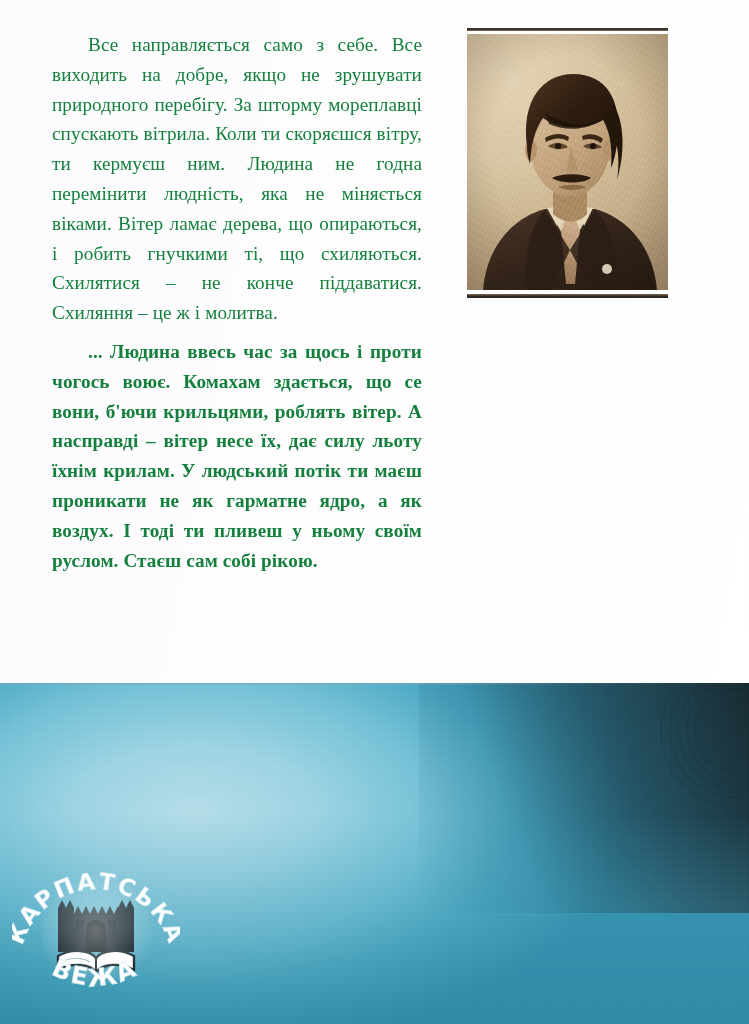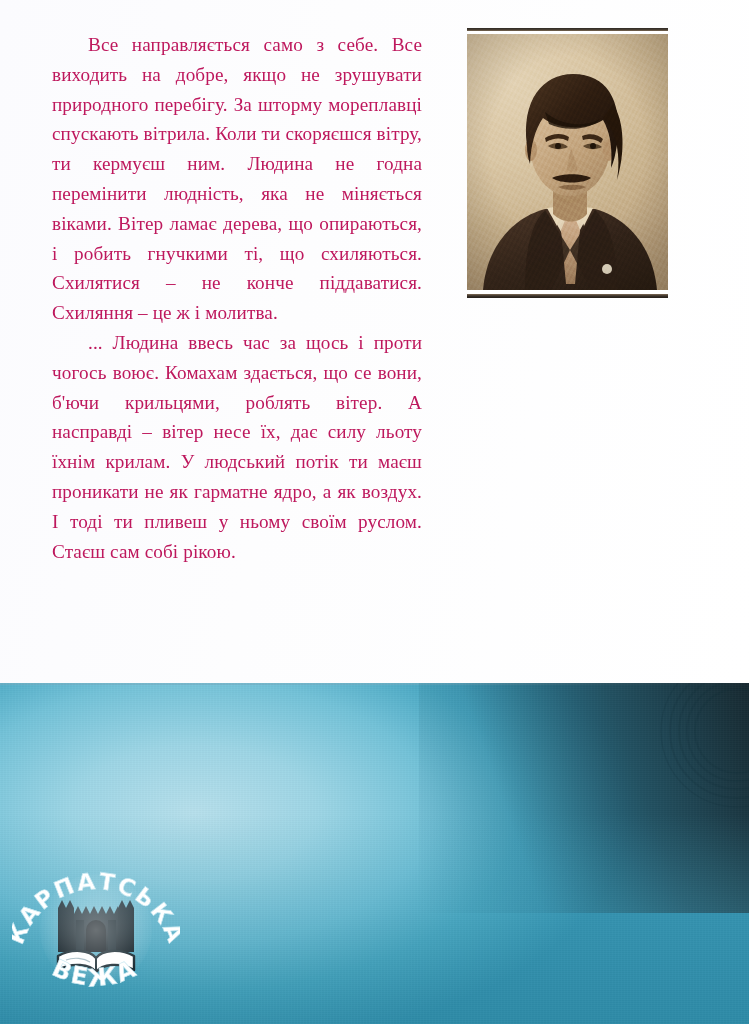--- a/index.html
+++ b/index.html
@@ -31,26 +31,26 @@
     left: 52px;
     top: 30px;
     width: 370px;
   }
   .para {
     margin: 0 0 0 0;
     text-align: justify;
     text-justify: inter-word;
     font-size: 19.2px;
     line-height: 29.8px;
-    color: #be185d;
+    color: #15803d;
     text-indent: 36px;
     letter-spacing: 0.1px;
     -webkit-font-smoothing: antialiased;
   }
-  .para + .para { margin-top: 0px; }
+  .para + .para { margin-top: 9px; font-weight: bold; }
 
   
 
   
   .photo-frame {
     position: absolute;
     left: 467px;
     top: 28px;
     width: 201px;
     height: 270px;

